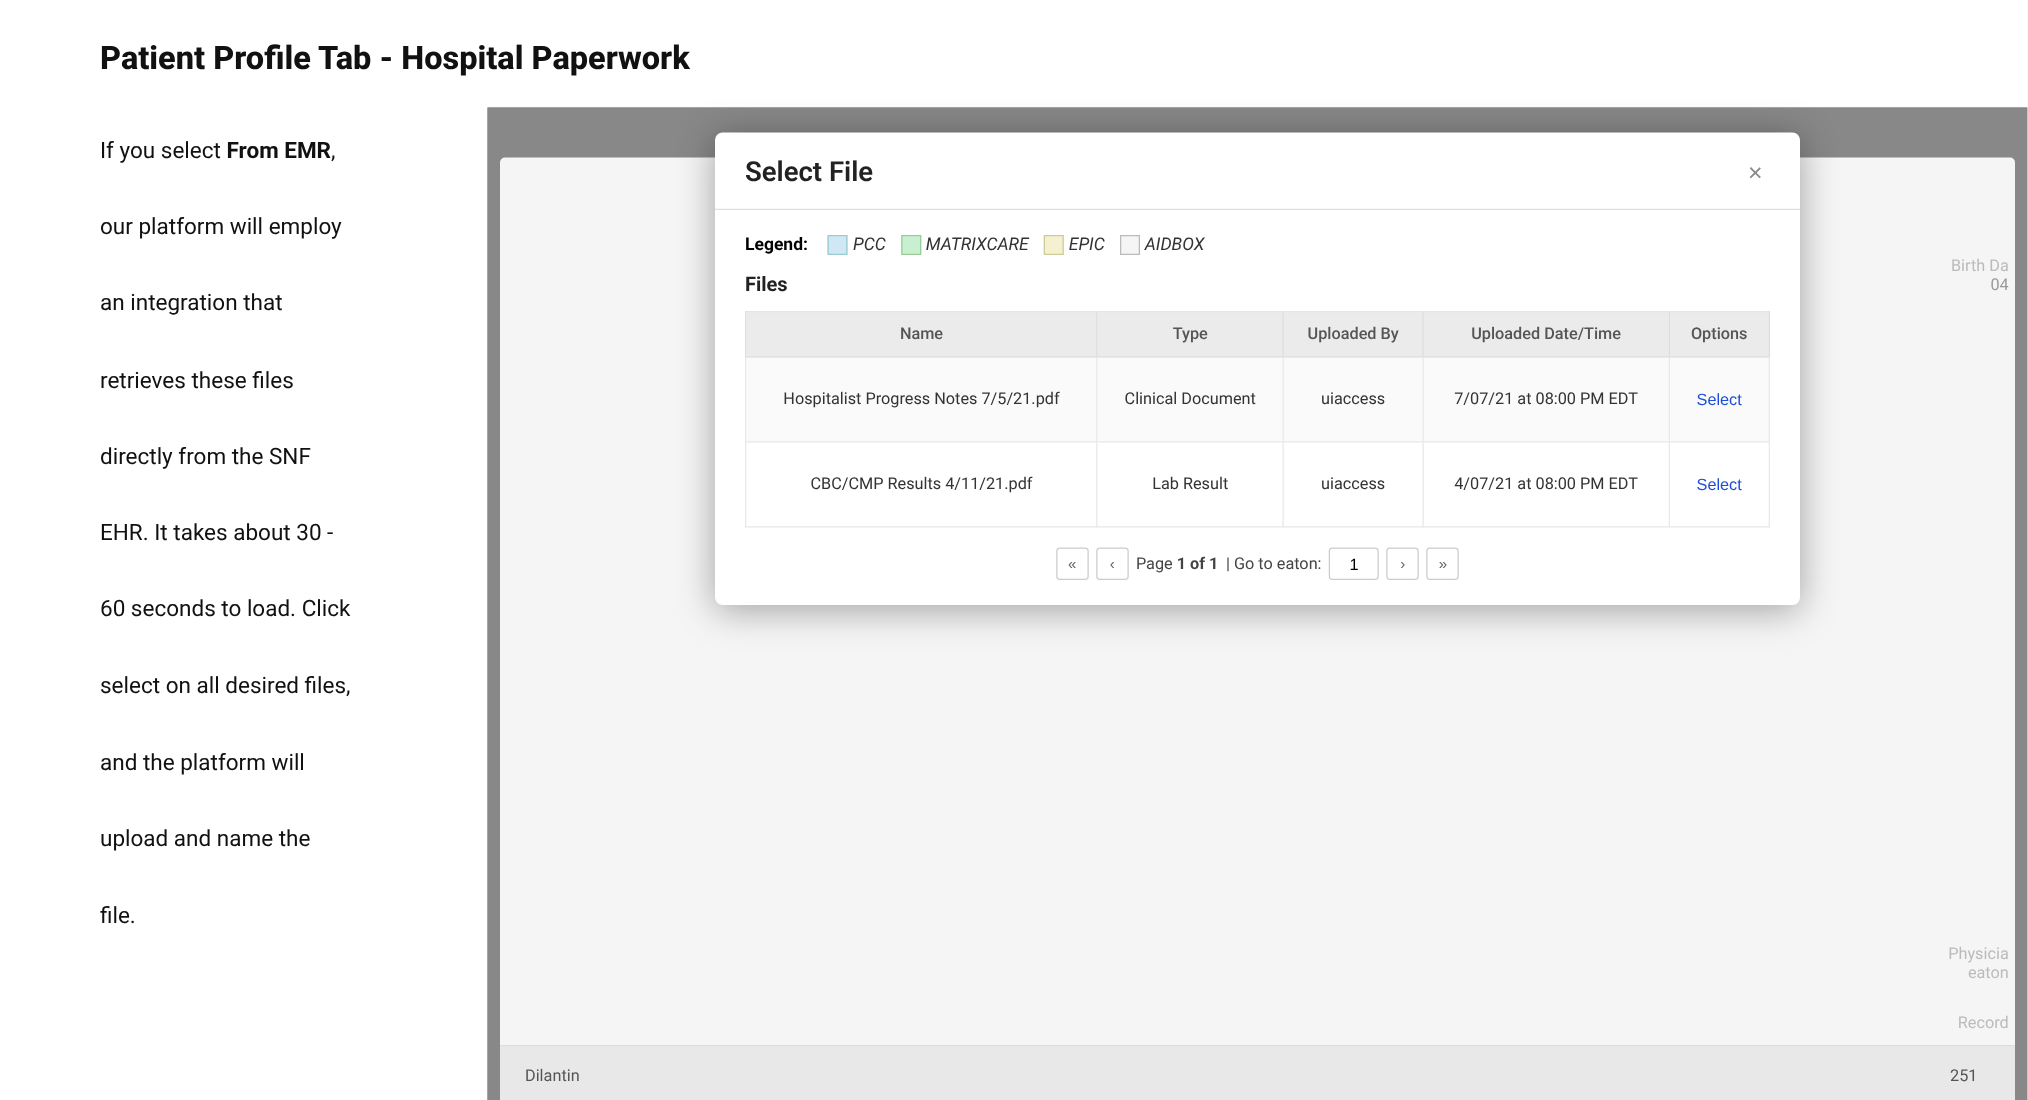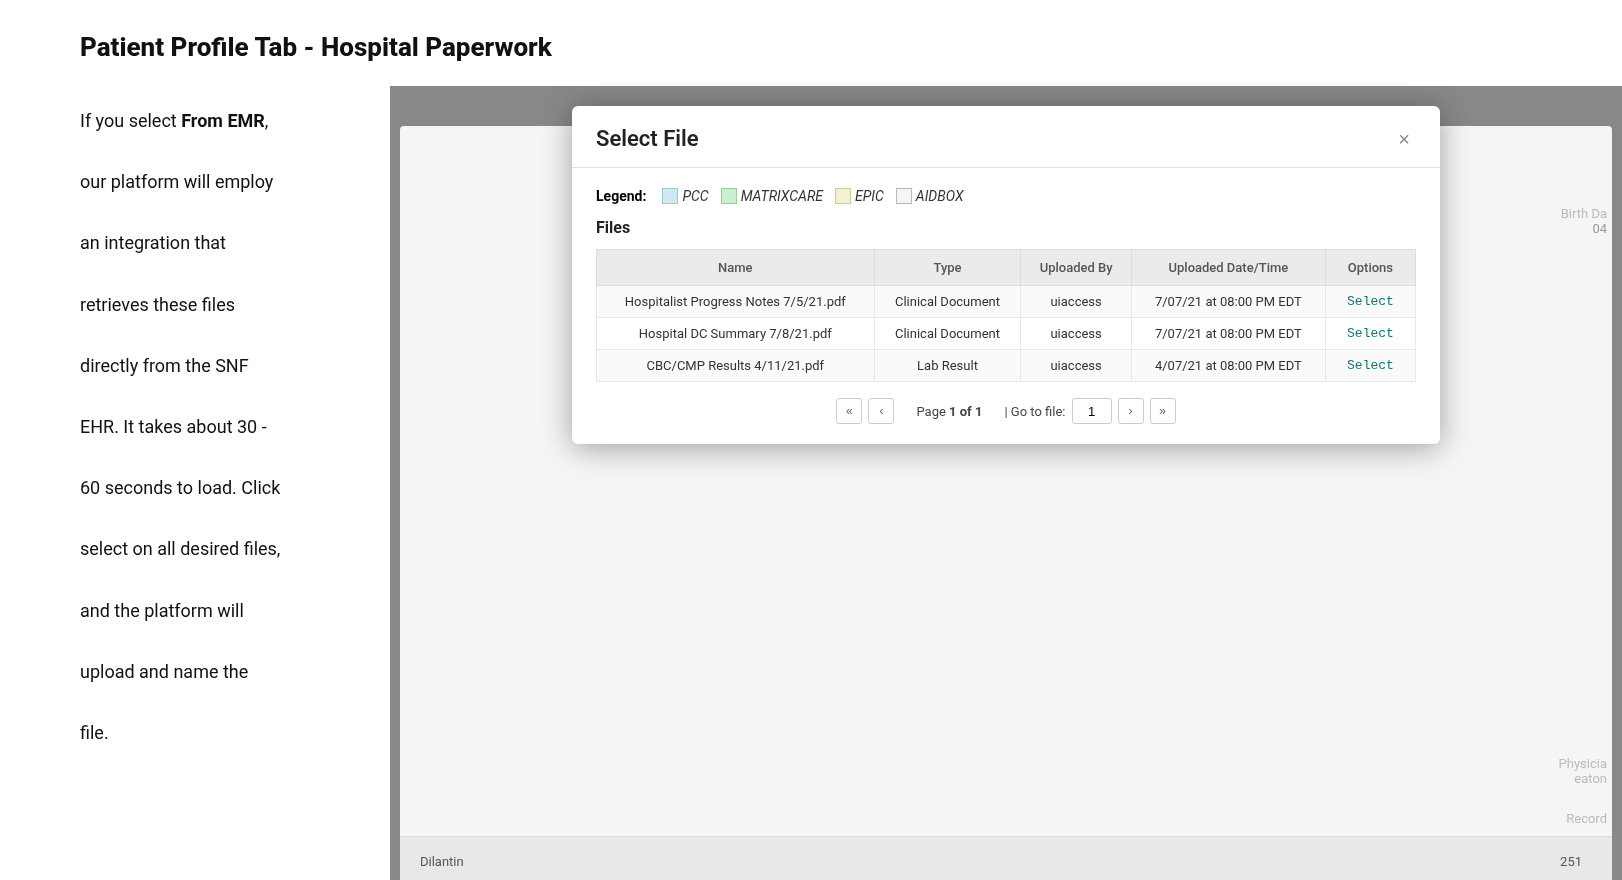--- a/index.html
+++ b/index.html
@@ -205,38 +205,37 @@
 
     .file-table tbody tr:nth-child(odd) {
       background: #fafafa;
     }
 
     .file-table tbody tr:nth-child(even) {
       background: #fff;
     }
 
     .file-table tbody td {
-      padding: 6px 12px;
+      padding: 24px 12px;
       text-align: center;
       color: #333;
       border: 1px solid #e8e8e8;
       font-size: 13px;
       vertical-align: middle;
       margin-left: 18px;
     }
 
     .select-btn {
       background: none;
       border: none;
-      color: #0f766e;
+      color: #1d4ed8;
       font-size: 13px;
       cursor: pointer;
       font-weight: 500;
       padding: 2px 4px;
-      font-family: Liberation Mono, monospace;
     }
 
     
     .pagination-row {
       display: flex;
       align-items: center;
       justify-content: center;
       gap: 6px;
       margin-top: 16px;
       font-size: 13px;
@@ -262,21 +261,20 @@
       height: 26px;
       border: 1px solid #ccc;
       border-radius: 3px;
       text-align: center;
       font-size: 13px;
     }
 
     .page-text {
       font-size: 13px;
       color: #444;
-      margin-left: 16px;
     }
 
     
     .bg-birth-date {
       position: absolute;
       top: 120px;
       right: 15px;
       color: #bbb;
       font-size: 13px;
       text-align: right;
@@ -393,41 +391,34 @@
             <tbody id="table-body">
 
             <tr>
                   <td>Hospitalist Progress Notes 7/5/21.pdf</td>
                   <td>Clinical Document</td>
                   <td>uiaccess</td>
                   <td>7/07/21 at 08:00 PM EDT</td>
                   <td><button class="select-btn">Select</button></td>
                 </tr>
                 <tr>
-                  <td>Hospital DC Summary 7/8/21.pdf</td>
-                  <td>Clinical Document</td>
-                  <td>uiaccess</td>
-                  <td>7/07/21 at 08:00 PM EDT</td>
-                  <td><button class="select-btn">Select</button></td>
-                </tr>
-                <tr>
                   <td>CBC/CMP Results 4/11/21.pdf</td>
                   <td>Lab Result</td>
                   <td>uiaccess</td>
                   <td>4/07/21 at 08:00 PM EDT</td>
                   <td><button class="select-btn">Select</button></td>
                 </tr>
               </tbody>
           </table>
 
           <div class="pagination-row">
             <button class="page-nav-btn">«</button>
             <button class="page-nav-btn">‹</button>
             <span class="page-text">Page <strong>1 of 1</strong></span>
-            <span class="page-text">| Go to file:</span>
+            <span class="page-text">| Go to eaton:</span>
             <input class="page-input" type="text" value="1" style="">
             <button class="page-nav-btn">›</button>
             <button class="page-nav-btn">»</button>
           </div>
 
         </div>
       </div>
     </div>
 
   </div>

